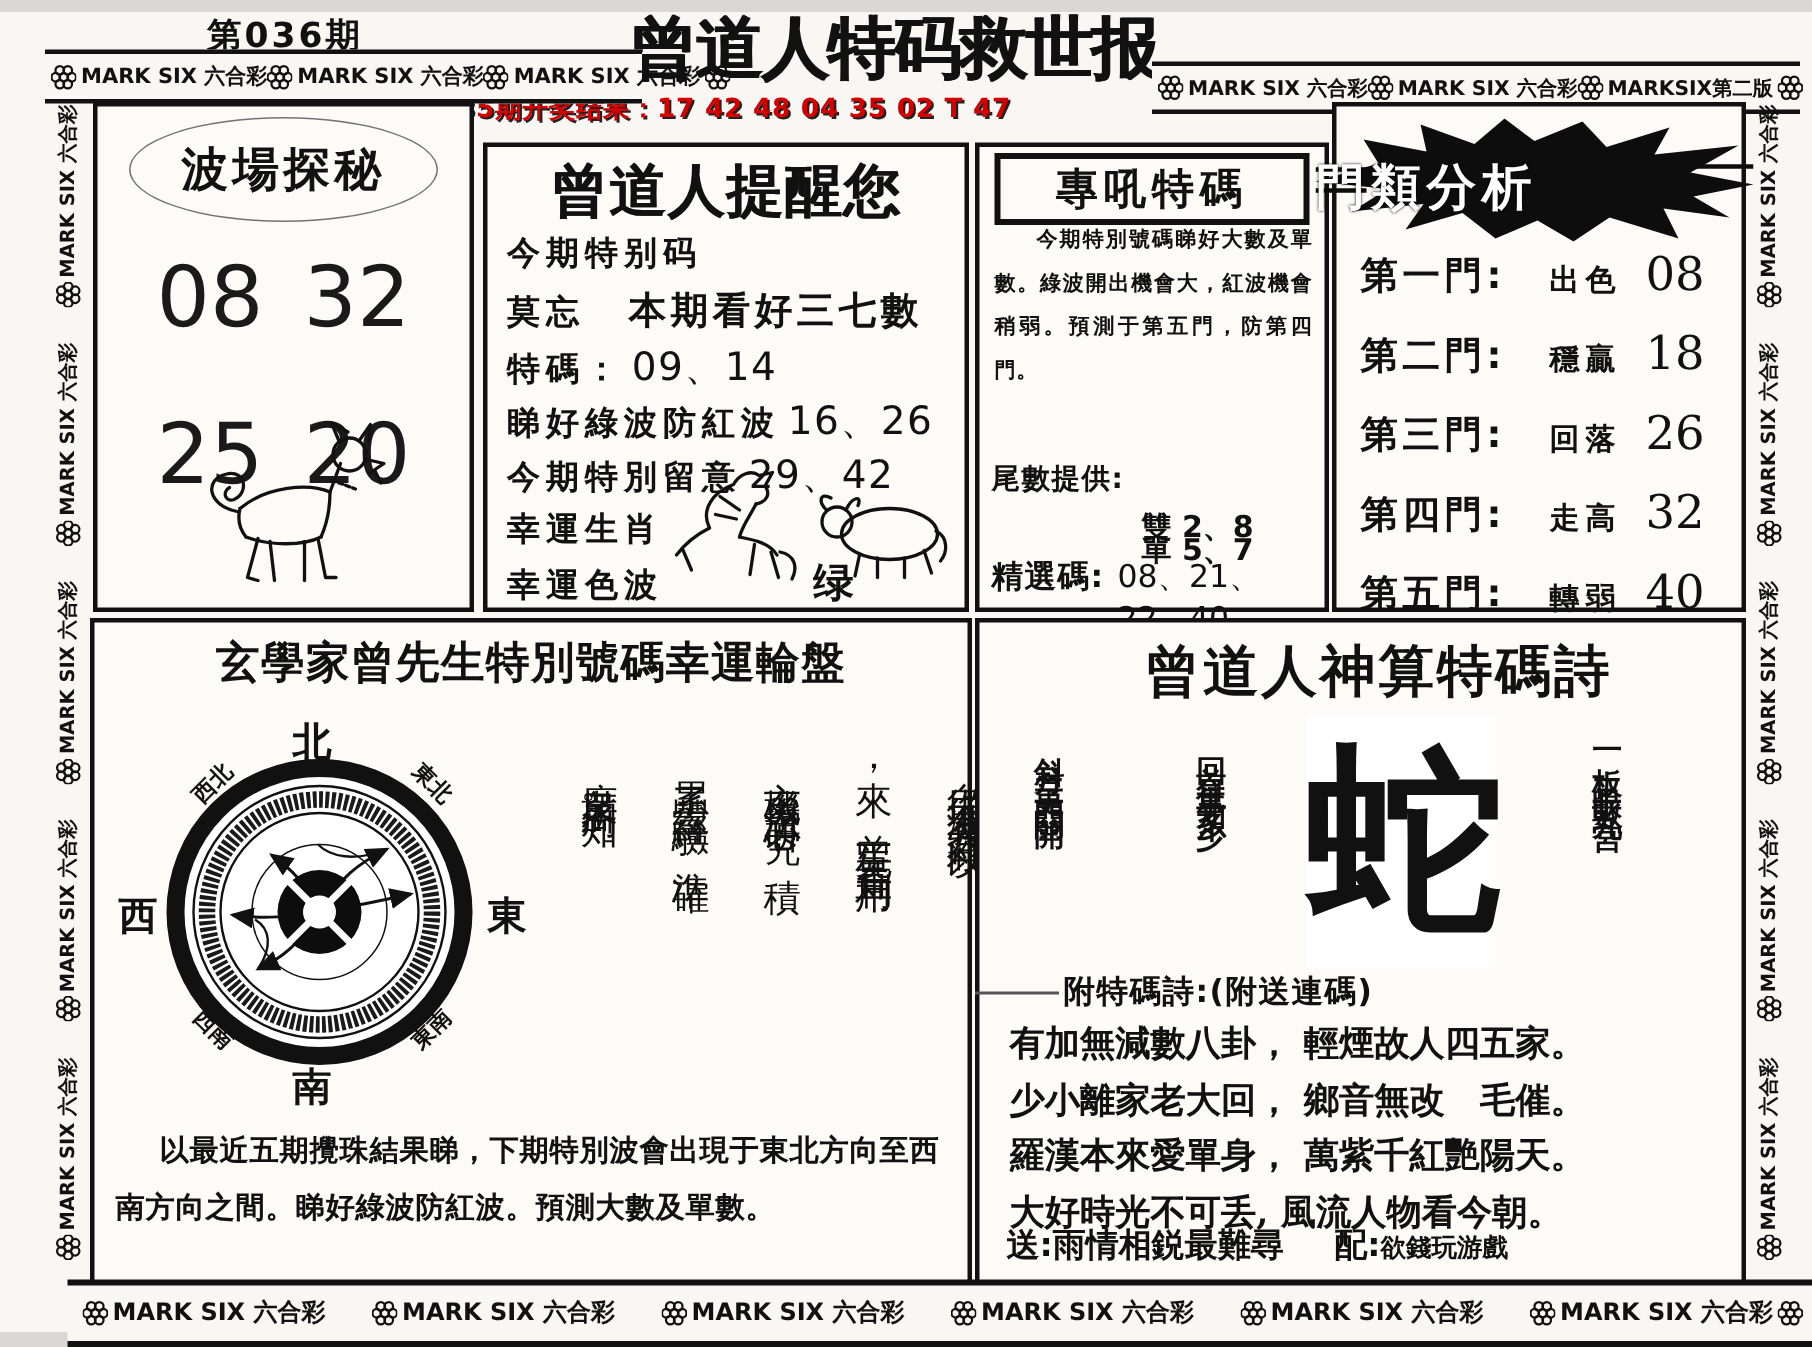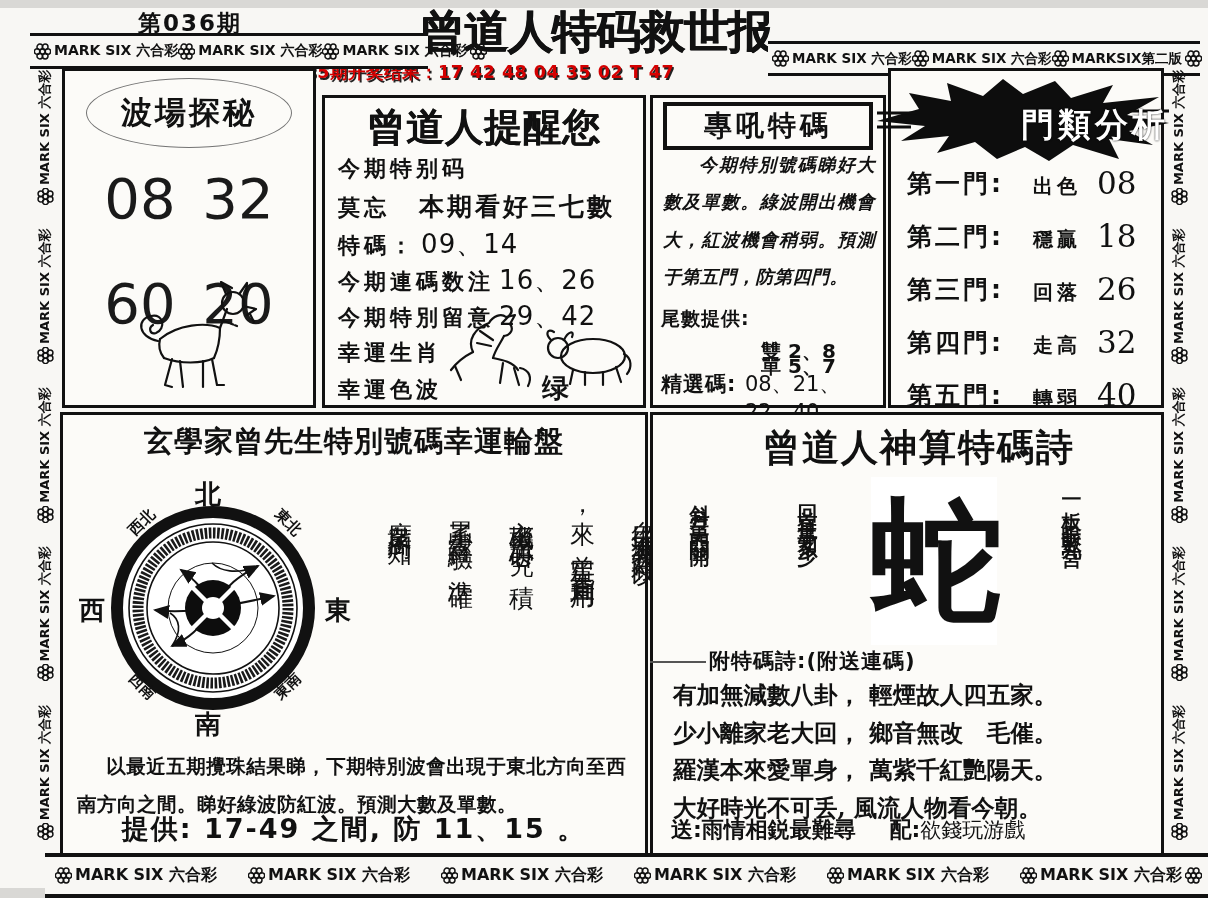--- a/index.html
+++ b/index.html
@@ -33,49 +33,49 @@
   .bignums{display:flex;justify-content:space-around;font-size:56px;color:#1a1a1a;}
   
   .t-title{position:absolute;left:0;right:0;top:4px;text-align:center;font-size:38px;font-weight:900;
            letter-spacing:1px;text-shadow:0.6px 0 #111;}
   .t-line{position:absolute;left:13px;white-space:nowrap;}
   .hand{font-weight:bold;font-size:22px;letter-spacing:4px;}
   .numv{font-size:26px;letter-spacing:1px;}
   
   .z-titlebox{position:absolute;left:10px;top:4px;right:10px;border:4px solid #111;text-align:center;
               font-size:28px;font-weight:900;letter-spacing:4px;padding:1px 0;}
-  .z-para{position:absolute;left:10px;right:8px;top:48px;font-size:18px;line-height:2.08;
-          text-align:justify;font-weight:600;text-indent:2em;letter-spacing:0.5px;font-style:italic;}
+  .z-para{position:absolute;left:10px;right:8px;top:48px;font-size:14px;line-height:2.08;
+          text-align:justify;font-weight:600;text-indent:2em;letter-spacing:0.5px;}
   
   .m-row{position:absolute;left:0;width:100%;height:46px;}
   .m-door{position:absolute;left:16px;font-size:25px;font-weight:900;letter-spacing:3px;}
   .m-word{position:absolute;left:142px;top:6px;font-size:20px;font-weight:bold;letter-spacing:4px;}
   .m-num{position:absolute;left:206px;top:-2px;font-size:31px;font-family:"DejaVu Serif","Liberation Serif",serif;}
-  .burst-text{position:absolute;left:0;right:0;top:24px;text-align:right;color:#fff;
+  .burst-text{position:absolute;left:0;right:0;top:24px;text-align:left;color:#fff;
               font-size:33px;font-weight:900;letter-spacing:4px;text-shadow:0 0 2px #000;}
   
   .w-title{position:absolute;left:0;right:0;top:7px;text-align:center;font-size:29px;font-weight:900;letter-spacing:1px;}
   .dir{position:absolute;font-weight:bold;}
   .wcols{position:absolute;left:288px;top:86px;height:252px;writing-mode:vertical-rl;
          font-size:25px;letter-spacing:5px;line-height:1;}
   .wcols div{margin-left:36px;}
   .w-para{position:absolute;left:14px;right:10px;top:333px;font-size:19.5px;line-height:1.95;
           font-weight:600;text-indent:1.5em;letter-spacing:0.5px;}
   .w-provide{position:absolute;left:0;right:0;bottom:6px;text-align:center;font-size:27px;font-weight:bold;letter-spacing:2px;}
   
   .p-title{position:absolute;left:0;right:0;top:8px;text-align:center;font-size:37px;font-weight:900;letter-spacing:2px;margin-left:24px;}
   .pcol{position:absolute;writing-mode:vertical-rl;font-size:20px;letter-spacing:7px;font-weight:600;top:74px;}
   .zbig{position:absolute;left:218px;top:62px;width:126px;height:168px;background:#fff;
         font-size:132px;font-weight:bold;font-family:"DejaVu Serif","Liberation Serif",serif;
         line-height:168px;text-align:center;}
   .p-attach{position:absolute;left:56px;top:232px;font-size:21px;font-weight:bold;letter-spacing:1px;}
   .p-lines{position:absolute;left:20px;right:14px;top:262px;font-size:23.5px;line-height:1.6;
            font-family:"DejaVu Serif","Liberation Serif",serif;font-weight:600;white-space:nowrap;}
   .p-send{position:absolute;left:18px;bottom:8px;font-size:22px;font-weight:bold;white-space:nowrap;}
-  .p-send .small{font-size:21px;font-weight:400;}
+  .p-send .small{font-size:17px;font-weight:700;}
   svg.lineart path, svg.lineart circle, svg.lineart ellipse{fill:none;stroke:#111;stroke-width:2.2;
         stroke-linecap:round;stroke-linejoin:round;}
 </style>
 </head>
 <body>
 
 <svg width="0" height="0" style="position:absolute">
   <defs>
     <symbol id="fl" viewBox="0 0 16 16">
       <g fill="none" stroke="#111" stroke-width="1.4">
@@ -255,21 +255,21 @@
       </span>
   </div>
 
   <div class="pbox" style="left:62px;top:60px;width:248px;height:334px;">
     <div class="ellipse">波場探秘</div>
     <div class="bignums" style="margin-top:18px;padding:0 26px;">
       <span>08</span>
       <span>32</span>
     </div>
     <div class="bignums" style="margin-top:40px;padding:0 26px;">
-      <span>60</span>
+      <span>25</span>
       <span>20</span>
     </div>
     <svg class="lineart abs" style="left:55px;top:208px;" width="155" height="122" viewBox="0 0 155 122">
       <path d="M38,62 C18,58 16,40 31,37 C44,34 46,50 36,54 C30,56 28,49 33,46"></path>
       <path d="M40,60 C58,45 86,43 100,49"></path>
       <path d="M44,79 C60,85 82,85 94,79"></path>
       <path d="M100,49 L107,30"></path>
       <circle cx="113" cy="24" r="11"></circle>
       <path d="M106,15 L101,3 L112,9"></path>
       <path d="M120,14 L127,4 L126,15"></path>
@@ -292,21 +292,21 @@
     </div>
     <div class="t-line" style="top:92px;">
       <span class="hand">莫忘</span>
       <span style="font-size:25px;font-weight:bold;letter-spacing:3px;margin-left:24px;">本期看好三七數</span>
     </div>
     <div class="t-line" style="top:129px;">
       <span class="hand">特碼：</span>
       <span class="numv">09、14</span>
     </div>
     <div class="t-line" style="top:165px;">
-      <span class="hand">今期連碼数注</span>
+      <span class="hand">睇好綠波防紅波</span>
       <span class="numv">16、26</span>
     </div>
     <div class="t-line" style="top:201px;">
       <span class="hand">今期特別留意</span>
       <span class="numv">29、42</span>
     </div>
     <div class="t-line" style="top:240px;">
       <span class="hand">幸運生肖</span>
     </div>
     <svg class="lineart abs" style="left:118px;top:210px;" width="92" height="82" viewBox="0 0 92 82">
@@ -423,21 +423,20 @@
 
     <div class="wcols">
       <div>自從本港有六合彩以</div>
       <div>來，曾先生一直利用</div>
       <div>玄機學潛心研究，積</div>
       <div>累了豐富經驗，準確</div>
       <div>度衆所周知。</div>
     </div>
 
     <div class="w-para">以最近五期攪珠結果睇，下期特別波會出現于東北方向至西南方向之間。睇好綠波防紅波。預測大數及單數。</div>
-    <div class="w-provide">提供: 17-49 之間, 防 11、15 。</div>
   </div>
 
   <div class="pbox" style="left:650px;top:404px;width:508px;height:438px;">
     <div class="p-title">曾道人神算特碼詩</div>
 
     <div class="pcol" style="left:34px;height:200px;">斜月三更門關開</div>
     <div class="pcol" style="left:142px;height:200px;">回首往事知多少</div>
     <div class="zbig">蛇</div>
     <div class="pcol" style="left:406px;height:200px;">一板三眼數九宮</div>
 

